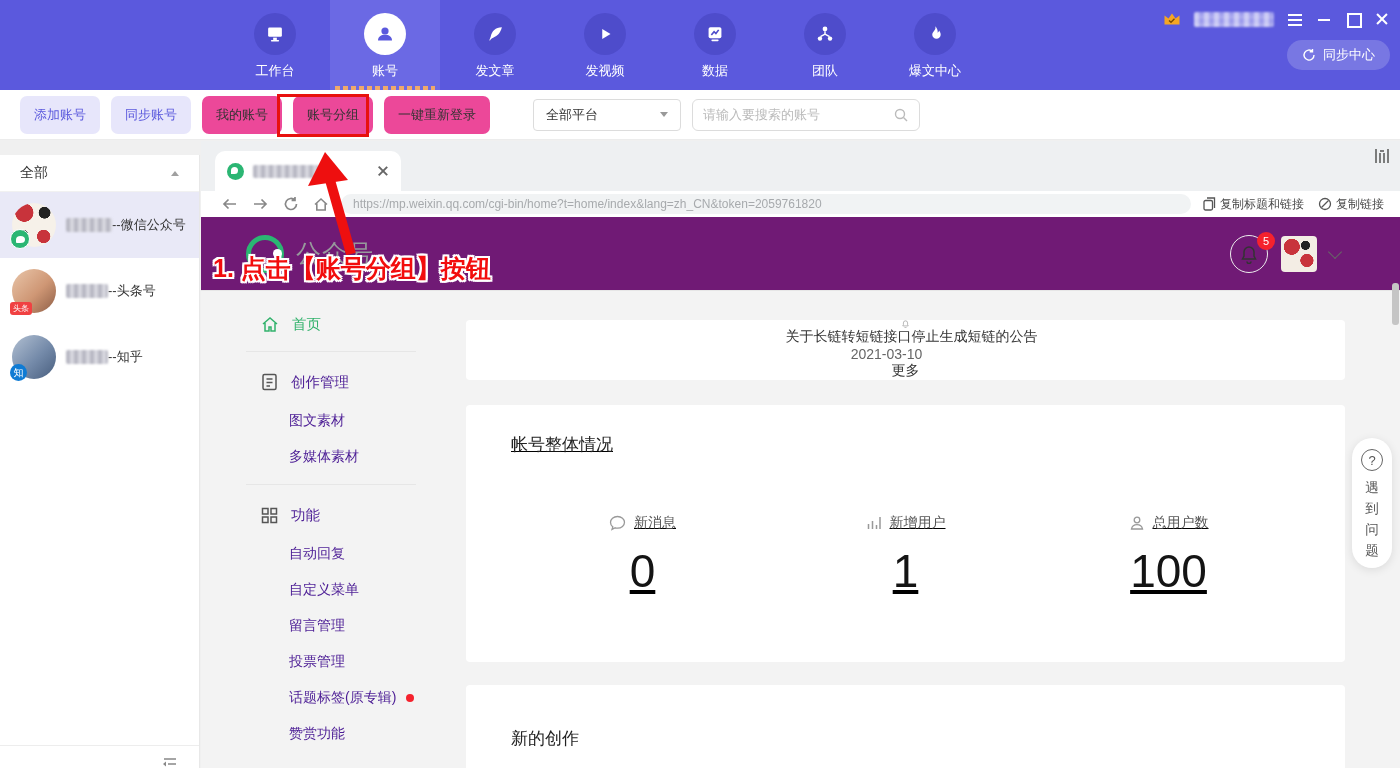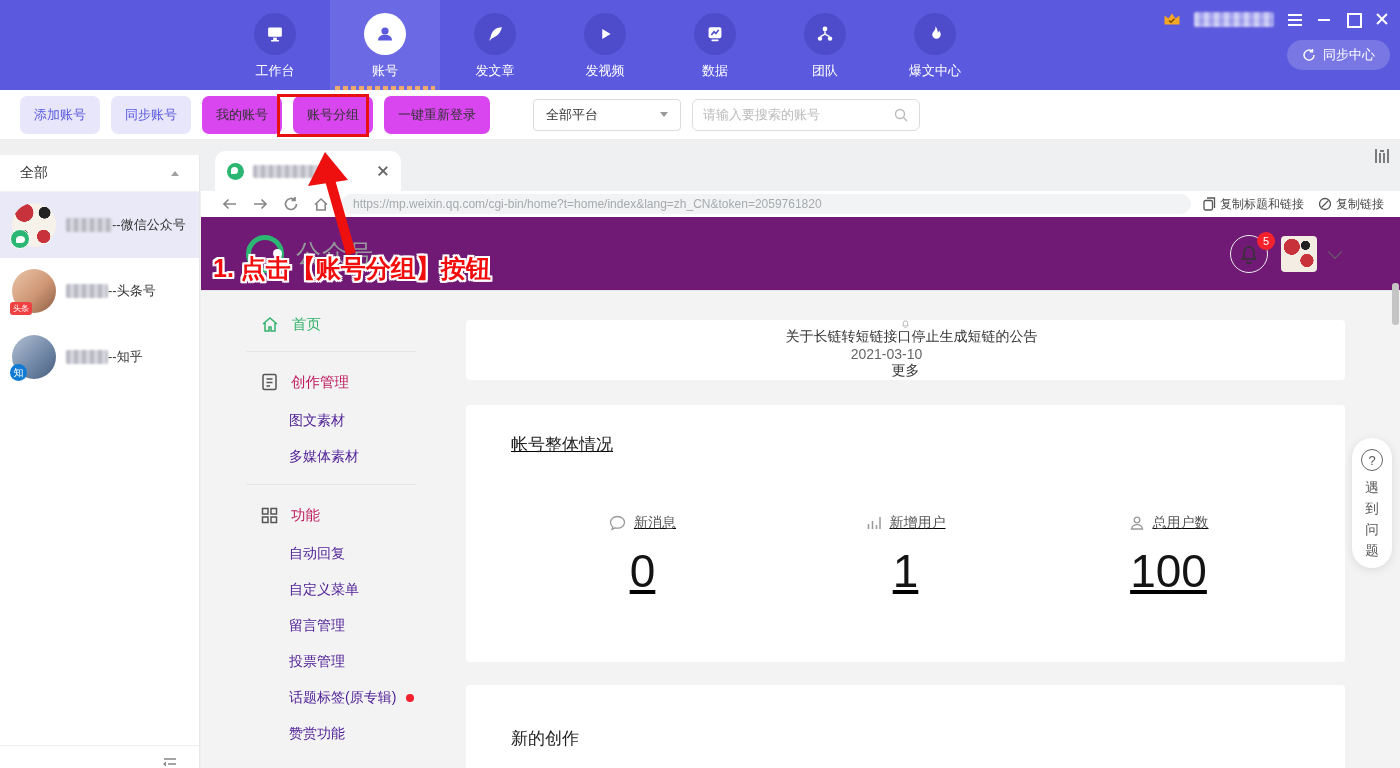--- a/index.html
+++ b/index.html
@@ -29,21 +29,21 @@
   .wc-max::before { content:""; position:absolute; left:2px; top:2px; width:11px; height:11px; border:2px solid #fff; }
   .wc-close::before,.wc-close::after { content:""; position:absolute; left:7px; top:1px; width:2px; height:14px; background:#fff; }
   .wc-close::before { transform:rotate(45deg);} .wc-close::after { transform:rotate(-45deg);}
   .sync-center { position:absolute; right:10px; top:40px; height:30px; border-radius:16px; background:rgba(255,255,255,.18);
       color:#fff; font-size:13px; display:flex; align-items:center; gap:7px; padding:0 15px; cursor:pointer; }
 
   
   .toolbar { position:absolute; left:0; top:90px; width:1400px; height:50px; background:#fff; border-bottom:1px solid #ececec; display:flex; align-items:center; padding-left:20px; }
   .tb-btn { height:38px; padding:0 14px; border-radius:7px; font-size:13px; display:flex; align-items:center; cursor:pointer; margin-right:11px; white-space:nowrap; }
   .tb-purple { background:#e7e6fb; color:#5b59dd; }
-  .tb-gray { background:#d946ef; color:#333; }
+  .tb-gray { background:#ec4899; color:#333; }
   .tb-select { margin-left:32px; width:148px; height:32px; border:1px solid #dcdcdc; border-radius:4px; background:#fff; display:flex; align-items:center; padding:0 12px; font-size:13px; color:#333; cursor:pointer; position:relative; }
   .caret-down { margin-left:auto; width:0; height:0; border-left:4px solid transparent; border-right:4px solid transparent; border-top:5px solid #999; }
   .tb-search { margin-left:11px; width:228px; height:32px; border:1px solid #dcdcdc; border-radius:6px; background:#fff; display:flex; align-items:center; padding:0 10px; }
   .tb-search input { border:none; outline:none; flex:1; font-size:13px; color:#333; background:transparent; font-family:inherit; }
   .tb-search input::placeholder { color:#bbb; }
 
   .red-box { position:absolute; left:277px; top:94px; width:92px; height:43px; border:3px solid #e8110e; z-index:50; pointer-events:none; }
 
   
   .sidebar { position:absolute; left:0; top:155px; width:200px; height:627px; background:#fff; border-right:1px solid #e8e8e8; }
@@ -101,21 +101,21 @@
   .bell-badge { position:absolute; top:-4px; right:-8px; min-width:18px; height:18px; border-radius:9px; background:#f5222d; color:#fff; font-size:11px; display:flex; align-items:center; justify-content:center; padding:0 4px; }
   .hdr-avatar { width:36px; height:36px; border-radius:4px; cursor:pointer;
       background:radial-gradient(circle at 30% 30%, #c8333b 0 22%, rgba(0,0,0,0) 23%),
                  radial-gradient(circle at 72% 68%, #c8333b 0 18%, rgba(0,0,0,0) 19%),
                  radial-gradient(circle at 68% 26%, #222 0 12%, rgba(0,0,0,0) 13%), #f3ede4;
       filter:blur(.6px); }
   .chevron { width:10px; height:10px; border-right:1.8px solid #666; border-bottom:1.8px solid #666; transform:rotate(45deg); margin-top:-4px; cursor:pointer; }
 
   .page-body { position:absolute; left:0; top:75px; width:1199px; height:476px; display:flex; }
   .page-menu { width:265px; flex:none; padding-top:14px; }
-  .menu-row { height:36px; display:flex; align-items:center; padding-left:60px; gap:13px; font-size:14.5px; color:#be185d; cursor:pointer; }
+  .menu-row { height:36px; display:flex; align-items:center; padding-left:60px; gap:13px; font-size:14.5px; color:#4c1d95; cursor:pointer; }
   .menu-row.section { height:42px; }
   .menu-row.green { color:#32b26c; }
   .menu-sub { height:36px; display:flex; align-items:center; padding-left:88px; font-size:14px; color:#4c1d95; cursor:pointer; }
   .menu-div { height:1px; background:#e6e6e6; margin:9px 0 9px 45px; width:170px; }
   .red-dot { width:8px; height:8px; border-radius:50%; background:#f5222d; margin-left:10px; }
 
   .page-main { flex:1; padding:28px 55px 0 0; }
   .card { background:#fff; border-radius:4px;flex-direction:column; }
   .card-announce { height:60px; display:flex; align-items:center; padding:0 45px; margin-bottom:25px; }
   .ann-text { font-size:14px; color:#333; margin-left:12px; flex:1; cursor:pointer; }

